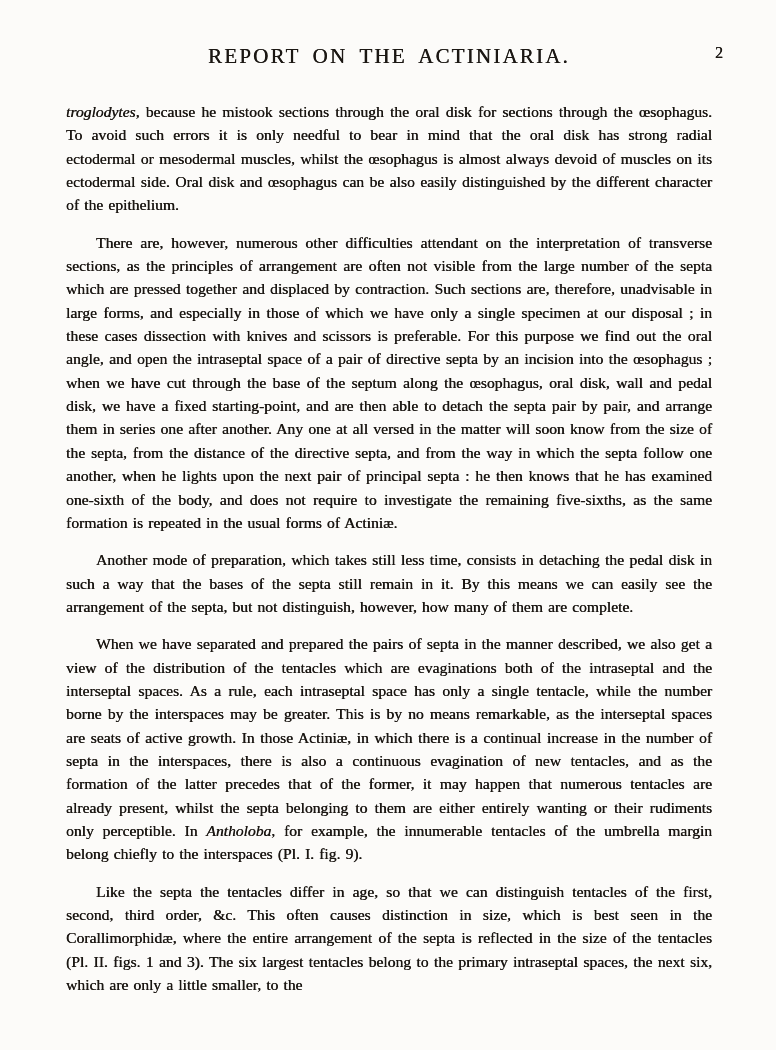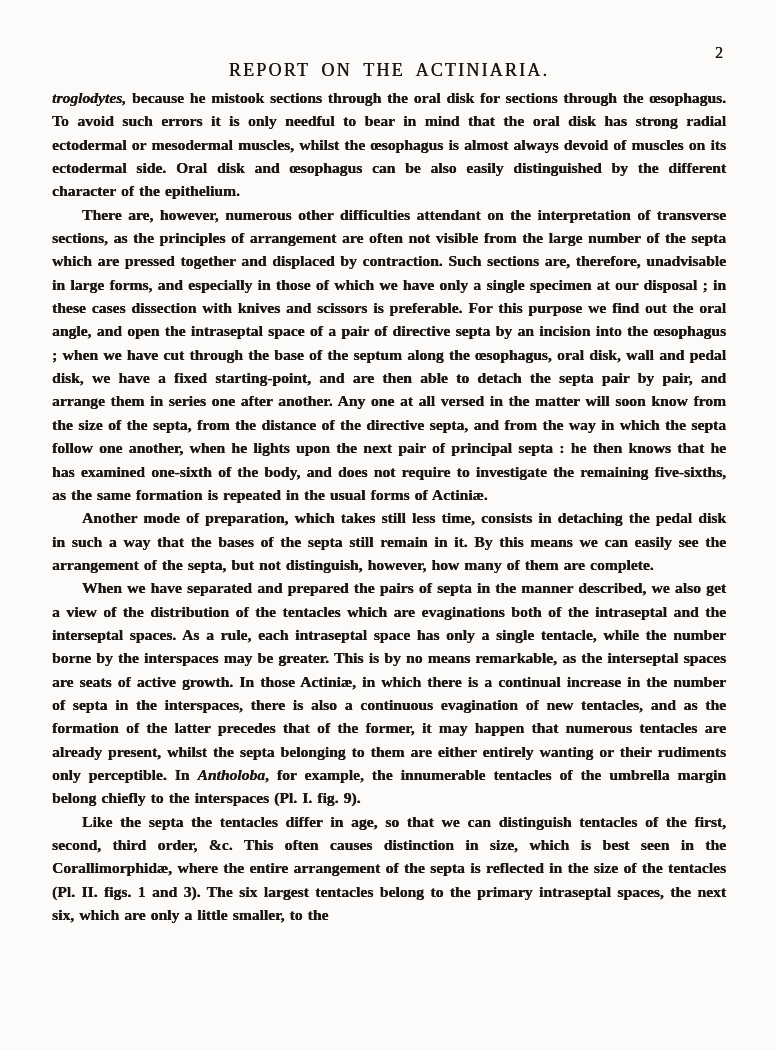--- a/index.html
+++ b/index.html
@@ -21,48 +21,46 @@
   .page-header {
     position: absolute;
     top: 44px;
     left: 52px;
     width: 674px;
     height: 22px;
   }
   .running-title {
     width: 100%;
     text-align: center;
-    font-size: 18px;
+    font-size: 21px;
     letter-spacing: 2.2px;
     word-spacing: 5px;
     white-space: nowrap;
-    margin-top: 16px;
   }
   .page-number {
     position: absolute;
     right: 2px;
     top: 0;
     font-size: 16px;
     letter-spacing: 1px;
   }
   .page-body {
     position: absolute;
     top: 86px;
     left: 52px;
     width: 674px;
     font-size: 15.6px;
     line-height: 23.35px;
     text-align: justify;
     word-spacing: 1.2px;
   }
   .page-body p {
-    margin: 0;
+    margin: 14px;
     padding: 0;
     text-indent: 30px;
-    font-weight: bold;
   }
   .page-body p.continuation {
     text-indent: 0;
   }
   .italic {
     font-style: italic;
   }
 </style>
 </head>
 <body>

